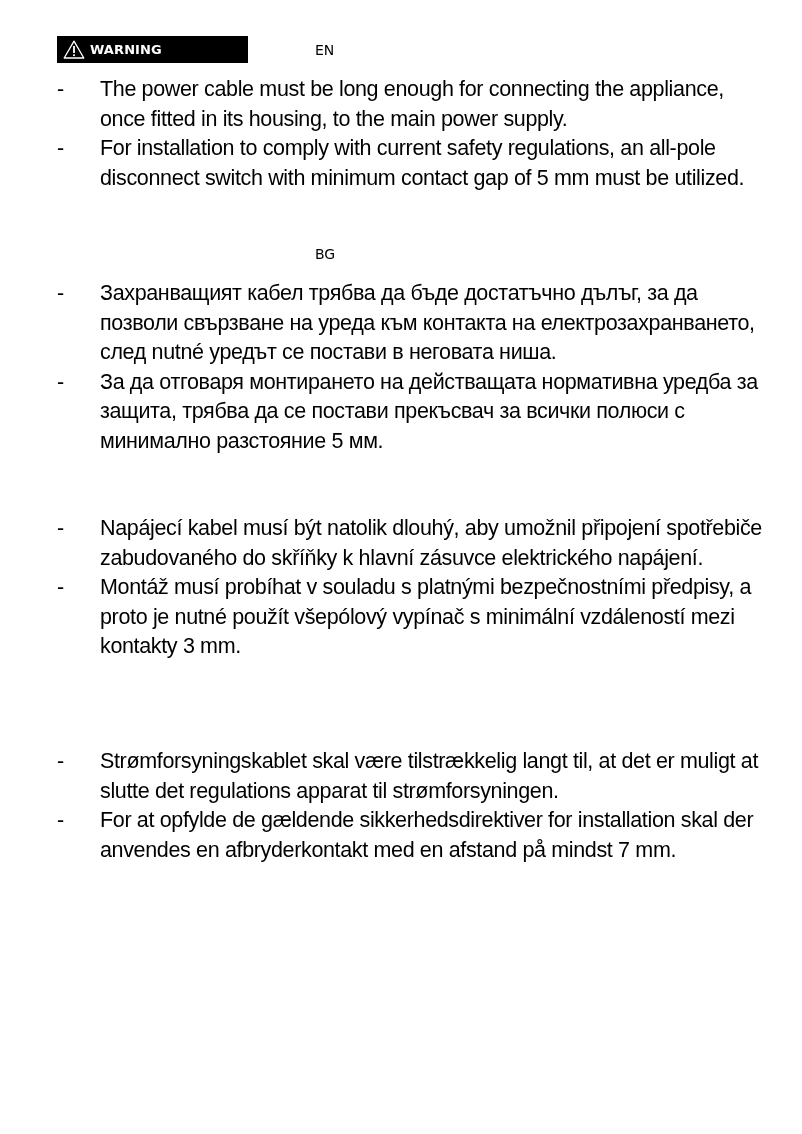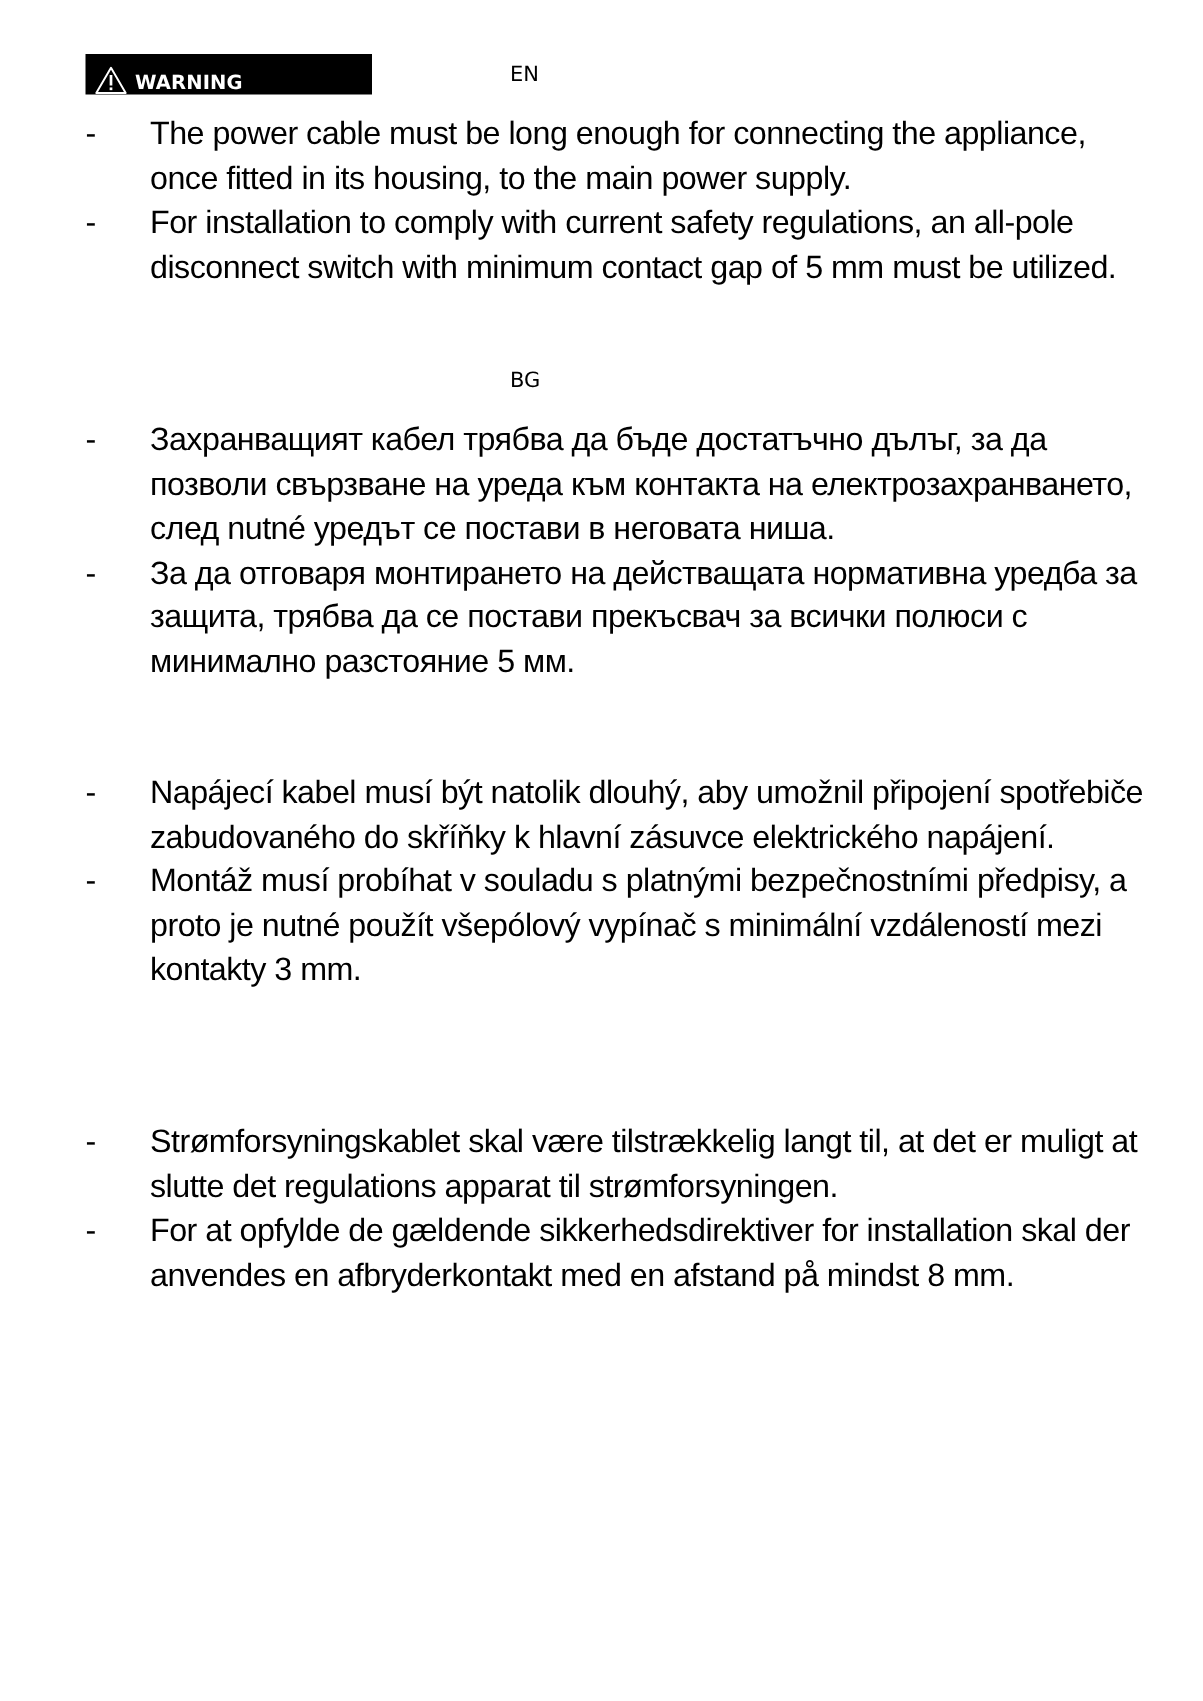--- a/index.html
+++ b/index.html
@@ -4,31 +4,30 @@
 <style>
   html, body { margin: 0; padding: 0; background: #ffffff; }
   body {
     width: 802px; height: 1134px; position: relative; overflow: hidden;
     font-family: "Liberation Sans", "DejaVu Sans", sans-serif; color: #000;
   }
   .section { position: absolute; left: 57px; width: 720px; }
   .header-row { position: relative; height: 28px; }
   .banner {
     position: absolute; left: 0; top: 0; width: 191px; height: 27px;
-    background: #000; color: #fff; display: flex; align-items: flex-end;
+    background: #000; color: #fff; display: flex; align-items: center;
   }
   .banner svg { margin-left: 6px; margin-right: 5px; flex: none; }
   .banner-label {
     font-family: "DejaVu Sans", sans-serif; font-weight: bold; font-size: 13px;
     letter-spacing: 0.1px;
   }
   .lang-code {
     position: absolute; left: 258px; top: 6px; font-size: 14px;
     font-family: "DejaVu Sans", sans-serif;
-    margin-left: 25px;
   }
   .list { margin: 0; padding: 0; list-style: none; margin-top: 11px; }
   .item { position: relative; padding-left: 25px; font-size: 21.5px; line-height: 29.5px; letter-spacing: -0.35px; }
   .item .dash { position: absolute; left: 0; top: 0; }
   .item .text { display: block; text-indent: -18px; padding-left: 18px; margin-left: -0px; }
   .item .text { text-indent: 0; }
 </style>
 </head>
 <body>
 
@@ -86,16 +85,16 @@
 </div>
 
 <div class="section" style="top:736px;">
   <ul class="list">
     <li class="item" style="width:700px;">
         <span class="dash">-</span>
         <span class="text">Strømforsyningskablet skal være tilstrækkelig langt til, at det er muligt at slutte det regulations apparat til strømforsyningen.</span>
       </li>
     <li class="item" style="width:710px;">
         <span class="dash">-</span>
-        <span class="text">For at opfylde de gældende sikkerhedsdirektiver for installation skal der anvendes en afbryderkontakt med en afstand på mindst 8 mm.</span>
+        <span class="text">For at opfylde de gældende sikkerhedsdirektiver for installation skal der anvendes en afbryderkontakt med en afstand på mindst 7 mm.</span>
       </li>
   </ul>
 </div>
 
 </body></html>

